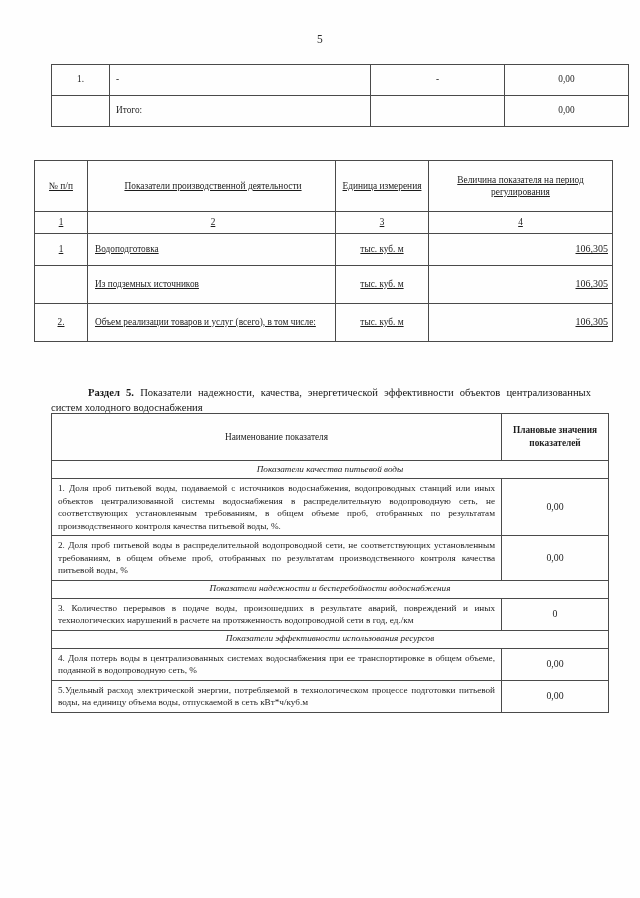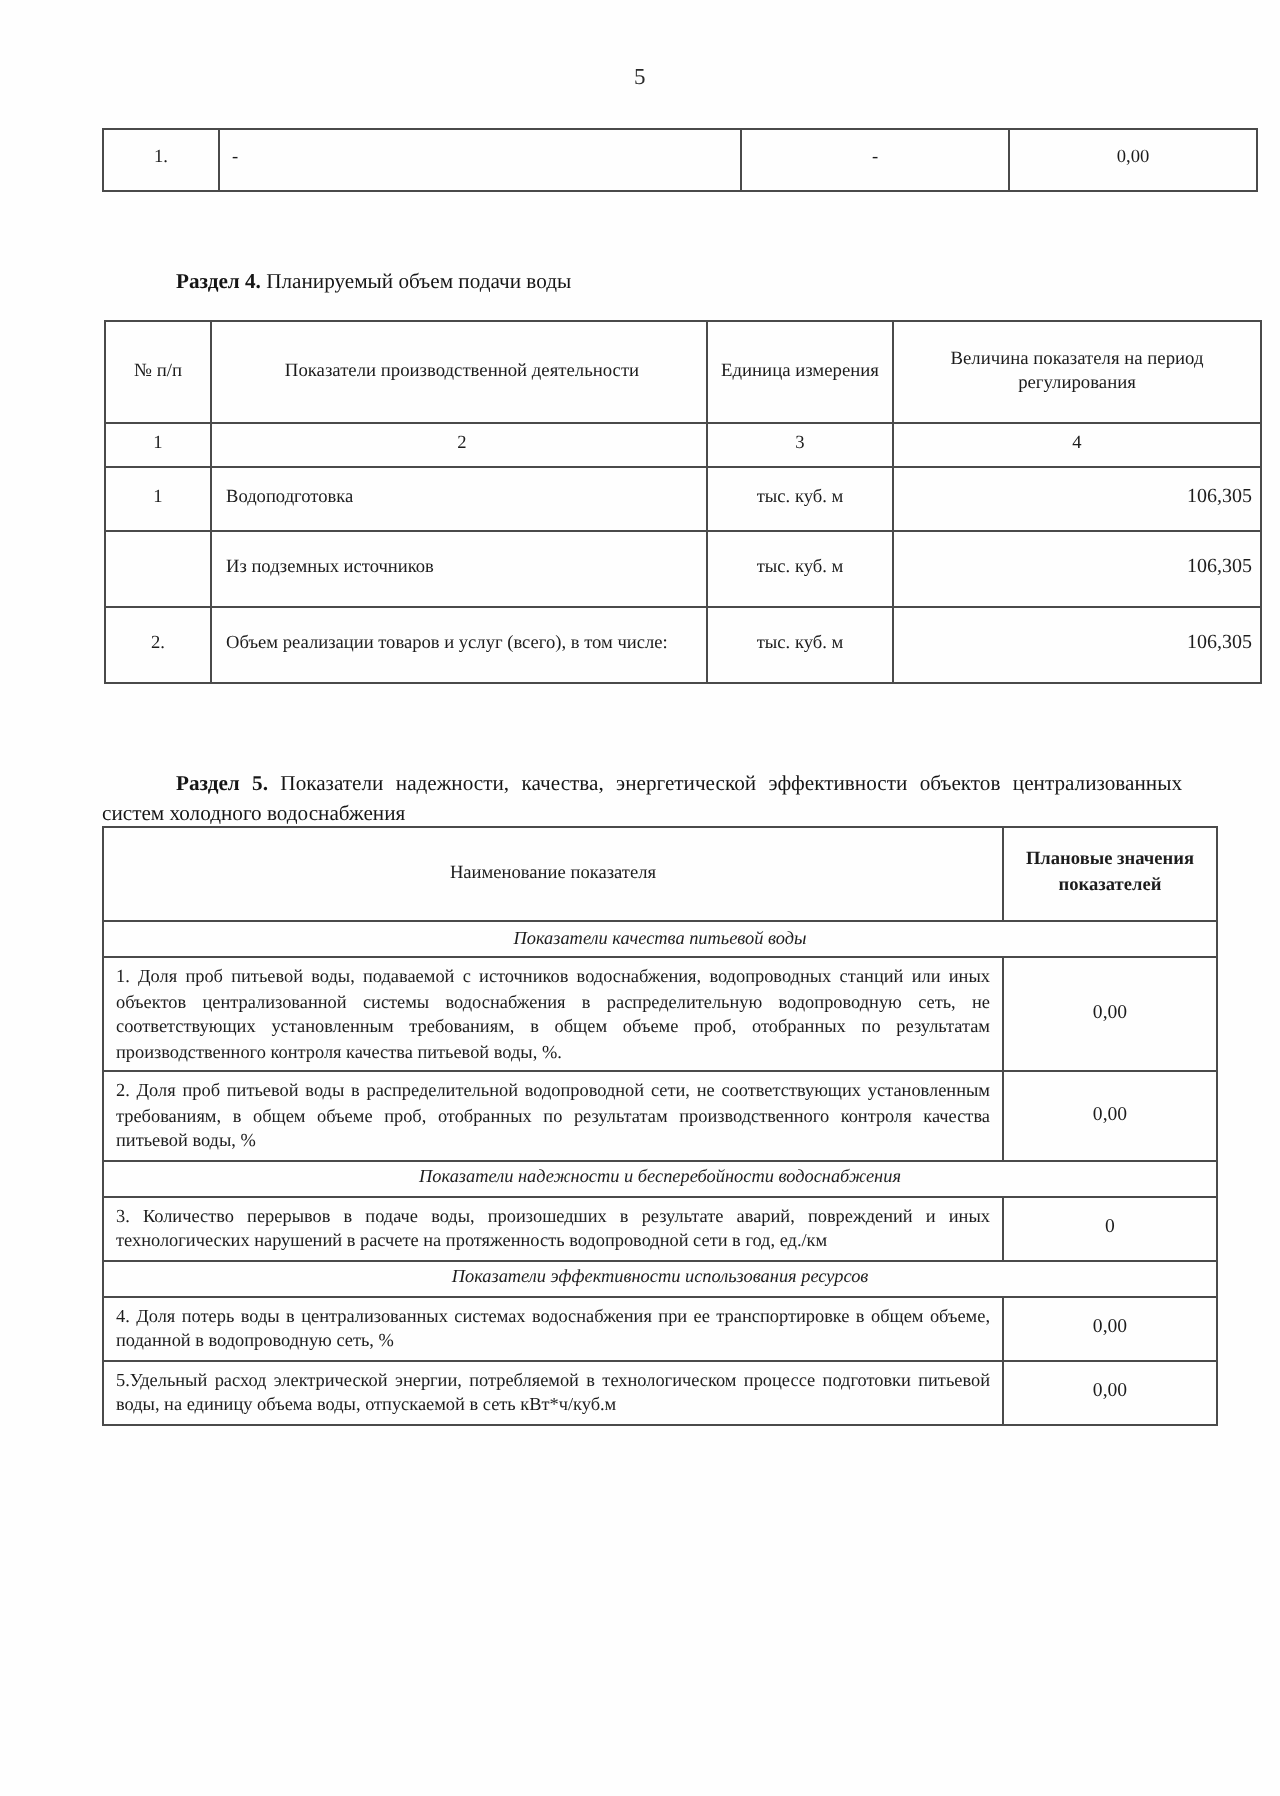--- a/index.html
+++ b/index.html
@@ -87,23 +87,24 @@
     text-align: justify;
     font-family: Liberation Serif, serif;
   }
   #heading-5 .indent {
     display: inline-block;
     width: 37px;
   }
 
   
   #table-s4 {
-    left: 52px;
+    left: 34px;
     top: 160px;
     width: 539px;
+    text-decoration: underline;
   }
   #table-s4 .hdr td {
     text-align: center;
     height: 46px;
     font-size: 9.4px;
   }
   #table-s4 .numrow td {
     text-align: center;
     height: 17px;
   }
@@ -155,26 +156,29 @@
   <div class="page-number">5</div>
 
   <table id="table-top">
     <tbody>
       <tr>
         <td class="t1-c1">1.</td>
         <td class="t1-c2">-</td>
         <td class="t1-c3">-</td>
         <td class="t1-c4">0,00</td>
       </tr>
+      <tr>
+        <td class="t1-c1"></td>
+        <td class="t1-c2">Итого:</td>
+        <td class="t1-c3"></td>
+        <td class="t1-c4">0,00</td>
+      </tr>
     </tbody>
   </table>
 
-  <div class="section-heading" id="heading-4">
-    <span class="lead">Раздел  4.</span><span> Планируемый объем подачи воды</span>
-  </div>
 
   <table id="table-s4">
     <tbody>
       <tr class="hdr">
         <td class="s4-c1">№ п/п</td>
         <td class="s4-c2">Показатели производственной деятельности</td>
         <td class="s4-c3">Единица измерения</td>
         <td class="s4-c4">Величина показателя на период регулирования</td>
       </tr>
       <tr class="numrow">

